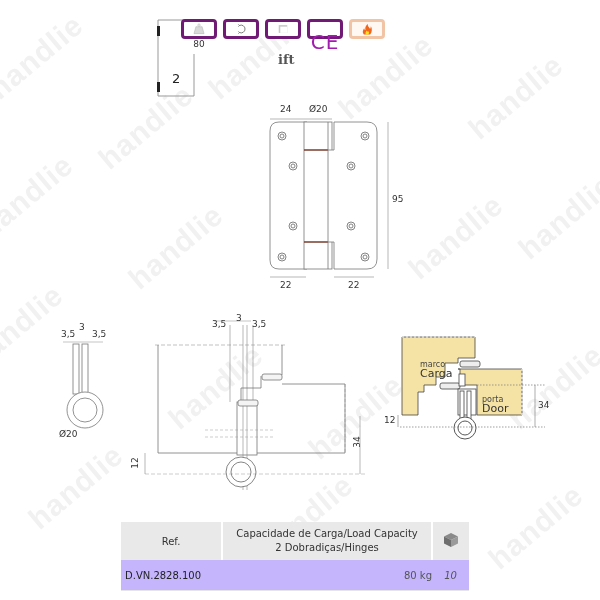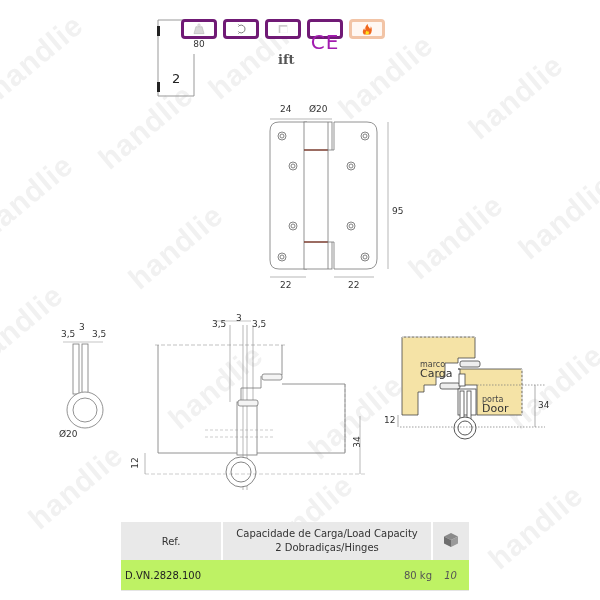--- a/index.html
+++ b/index.html
@@ -5,21 +5,21 @@
   html,body{margin:0;padding:0;}
   body{width:600px;height:600px;position:relative;background:#ffffff;overflow:hidden;font-family:"DejaVu Sans","Liberation Sans",sans-serif;color:#333;}
   .watermark{position:absolute;inset:0;pointer-events:none;overflow:hidden;}
   .wm{position:absolute;font-family:"Liberation Sans",sans-serif;font-weight:bold;font-size:30px;color:#f1f1f1;transform:rotate(-40deg);white-space:nowrap;letter-spacing:1px;}
   .abs{position:absolute;}
   .icon-box{position:absolute;top:19px;width:36px;height:20px;border:3px solid #701a75;border-radius:4px;background:#fff;box-sizing:border-box;}
   .icon-box svg{width:100%;height:100%;display:block;}
   .dim{position:absolute;font-size:9px;color:#333;font-family:"DejaVu Sans",sans-serif;}
   table.spec{position:absolute;left:121px;top:522px;border-collapse:collapse;font-family:"DejaVu Sans",sans-serif;font-size:10px;}
   table.spec th{background:#e9e9e9;font-weight:normal;color:#333;height:38px;border-right:2px solid #fff;padding:0;}
-  table.spec td{background:#bef264;height:30px;border-bottom:1px solid #e5e5e5;padding:0;color:#333;}
+  table.spec td{background:#c4b5fd;height:30px;border-bottom:1px solid #e5e5e5;padding:0;color:#333;}
 </style>
 </head>
 <body>
 
 <div class="watermark">
   <span class="wm" style="left:-20px;top:40px;">handlie</span>
   <span class="wm" style="left:90px;top:110px;">handlie</span>
   <span class="wm" style="left:200px;top:40px;">handlie</span>
   <span class="wm" style="left:330px;top:60px;">handlie</span>
   <span class="wm" style="left:460px;top:80px;">handlie</span>
@@ -115,21 +115,21 @@
         <circle cx="103" cy="157" r="2"></circle>
     </g>
 
     <line x1="126" y1="22" x2="126" y2="169" stroke="#888" stroke-width="0.6"></line>
 
     <line x1="8" y1="177" x2="44" y2="177" stroke="#888" stroke-width="0.6"></line>
     <line x1="72" y1="177" x2="112" y2="177" stroke="#888" stroke-width="0.6"></line>
   </svg>
   <span class="dim" style="left:18px;top:4px;">24</span>
   <span class="dim" style="left:47px;top:4px;">Ø20</span>
-  <span class="dim" style="left:130px;top:106px;">95</span>
+  <span class="dim" style="left:130px;top:94px;">95</span>
   <span class="dim" style="left:18px;top:180px;">22</span>
   <span class="dim" style="left:86px;top:180px;">22</span>
 </div>
 
 <div class="abs" style="left:55px;top:315px;width:90px;height:130px;">
   <svg width="90" height="130" viewBox="0 0 90 130">
     <line x1="8" y1="27" x2="48" y2="27" stroke="#888" stroke-width="0.5"></line>
     <rect x="18" y="29" width="6" height="50" fill="#fff" stroke="#777" stroke-width="0.8"></rect>
     <rect x="27" y="29" width="6" height="50" fill="#fff" stroke="#777" stroke-width="0.8"></rect>
     <circle cx="30" cy="95" r="18" fill="#fff" stroke="#777" stroke-width="0.8"></circle>

